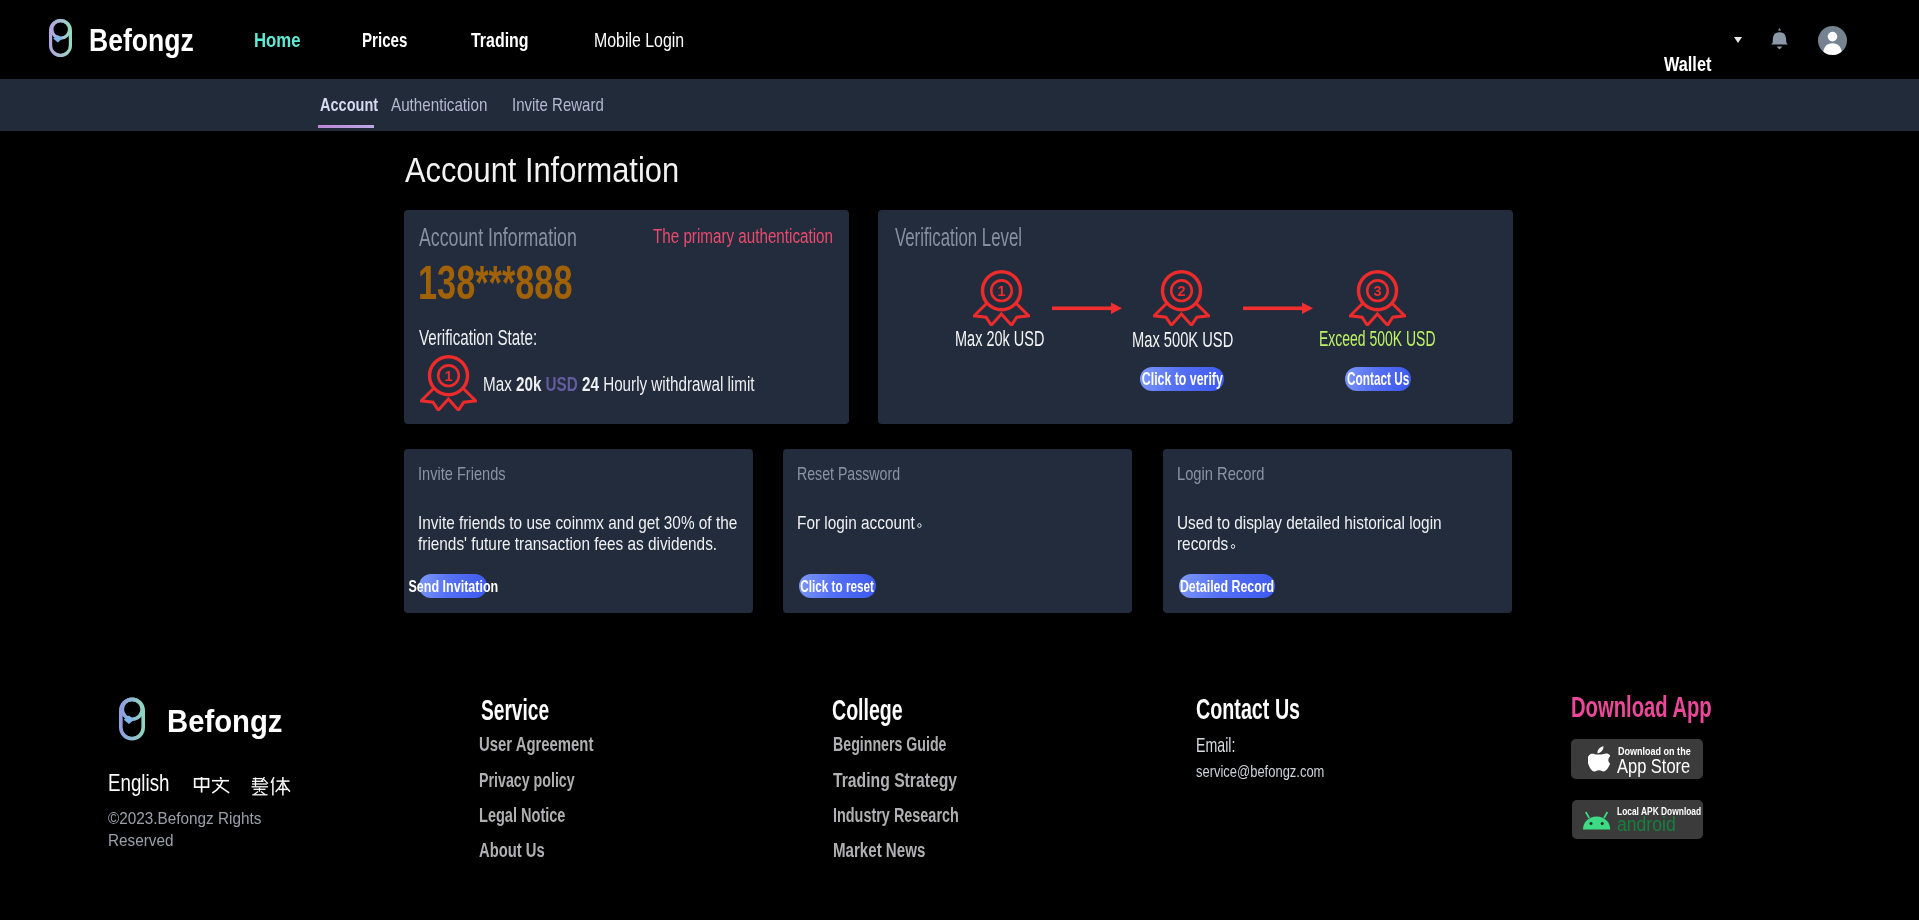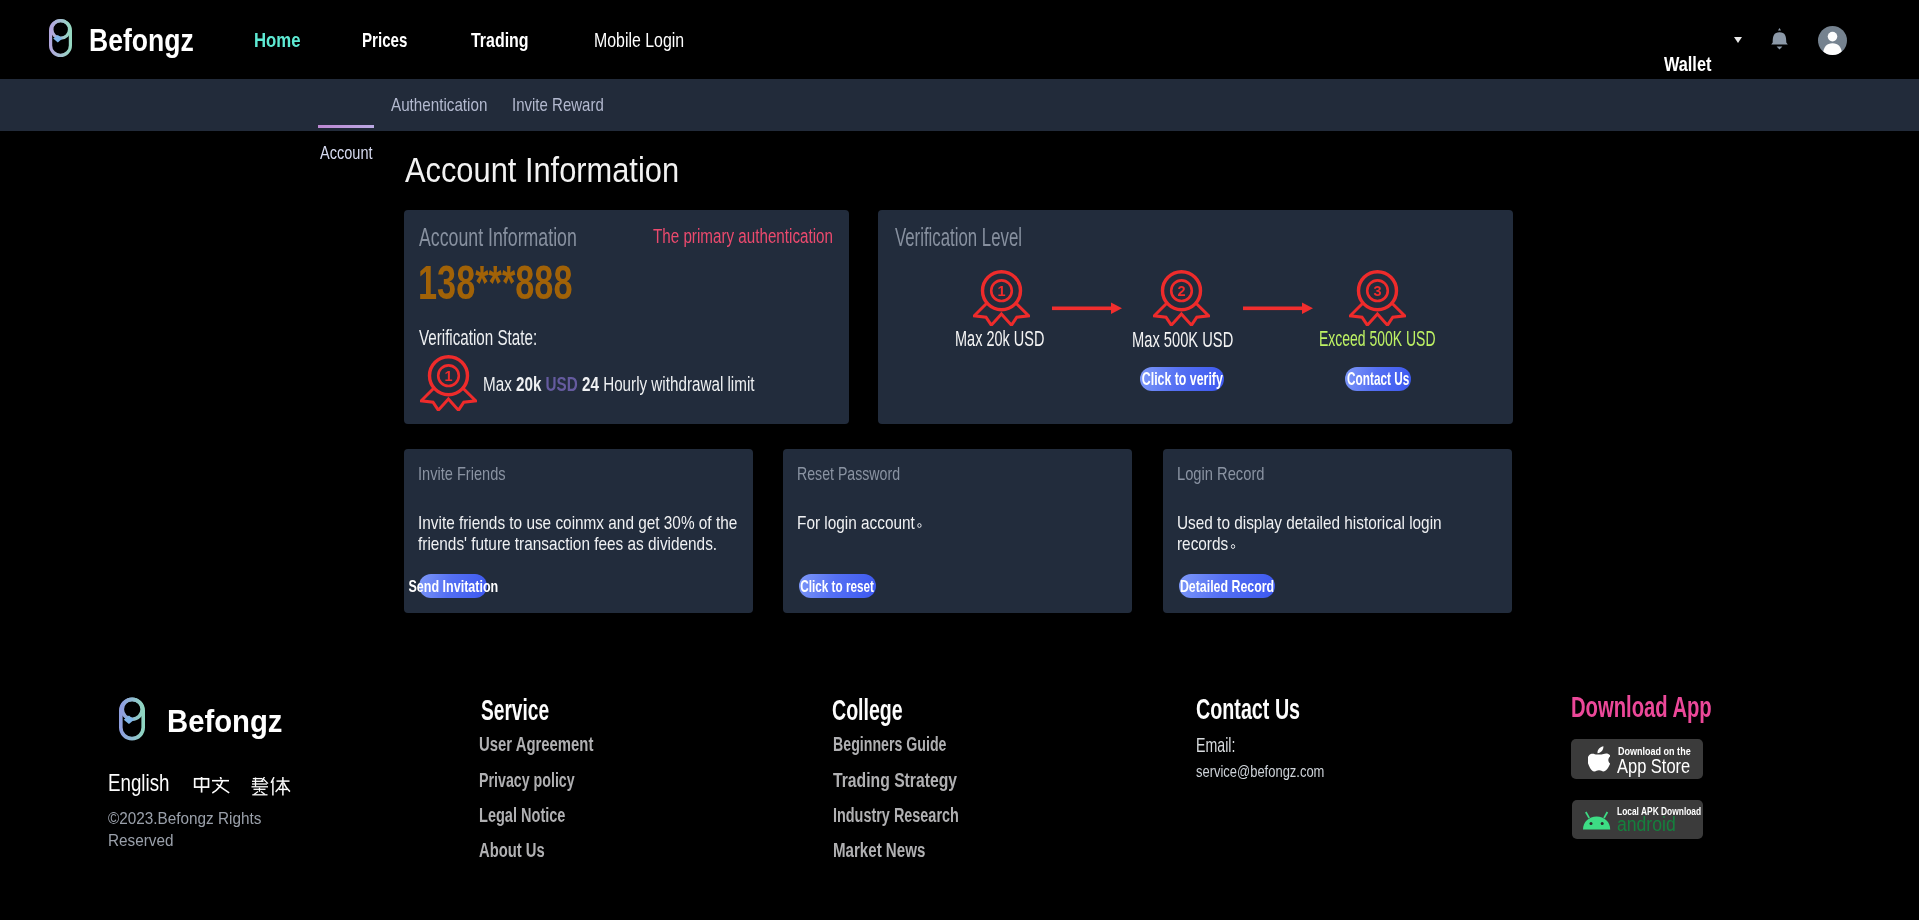--- a/index.html
+++ b/index.html
@@ -44,21 +44,21 @@
         <circle cx="14.5" cy="14.5" r="14.5"></circle>
       </clipPath>
     </defs>
   <circle cx="14.5" cy="14.5" r="14.5" fill="#75828f"></circle>
   <g clip-path="url(#avc)">
     <circle cx="14.5" cy="10.6" r="4.8" fill="#fdfdfd"></circle>
     <path d="M4.8 29 C5.2 21 8.8 17.3 14.5 17.3 C20.2 17.3 23.8 21 24.2 29 Z" fill="#fdfdfd"></path>
   </g>
 </svg>
 <div class="abs" style="left:0;top:79px;width:1919px;height:52px;background:#222b3a;"></div>
-<div class="t" style="left:320px;top:94.9px;font-size:19px;font-weight:normal;color:#d6daf0;margin-top:48px;"><span style="transform:scaleX(0.765);">Account</span></div>
+<div class="t" style="left:320px;top:94.9px;font-size:19px;font-weight:bold;color:#d6daf0;"><span style="transform:scaleX(0.765);">Account</span></div>
 <div class="abs" style="left:318px;top:125px;width:56px;height:3px;background:linear-gradient(90deg,#bd87d2,#bba9e3);"></div>
 <div class="t" style="left:390.5px;top:94.9px;font-size:19px;font-weight:normal;color:#b3b9cf;"><span style="transform:scaleX(0.8);">Authentication</span></div>
 <div class="t" style="left:512px;top:94.9px;font-size:19px;font-weight:normal;color:#b3b9cf;"><span style="transform:scaleX(0.79);">Invite Reward</span></div>
 <div class="t" style="left:405px;top:152.8px;font-size:35.5px;font-weight:normal;color:#f2f2f2;"><span style="transform:scaleX(0.868);">Account Information</span></div>
 <div class="card" style="left:404px;top:210px;width:445px;height:214px;"></div>
 <div class="t" style="left:418.5px;top:224.9px;font-size:25px;font-weight:normal;color:#87909f;"><span style="transform:scaleX(0.71);">Account Information</span></div>
 <div class="t" style="left:653.4px;top:226.1px;font-size:20px;font-weight:normal;color:#ec4a6e;"><span style="transform:scaleX(0.76);">The primary authentication</span></div>
 <div class="t" style="left:418px;top:258px;font-size:48.5px;font-weight:bold;color:#a16207;"><span style="transform:scaleX(0.707);">138***888</span></div>
 <div class="t" style="left:419px;top:327.4px;font-size:22px;font-weight:normal;color:#eef0f2;"><span style="transform:scaleX(0.69);">Verification State:</span></div>
 <svg class="abs" style="left:420px;top:355px;" width="57" height="56" viewBox="0 0 57 56">

